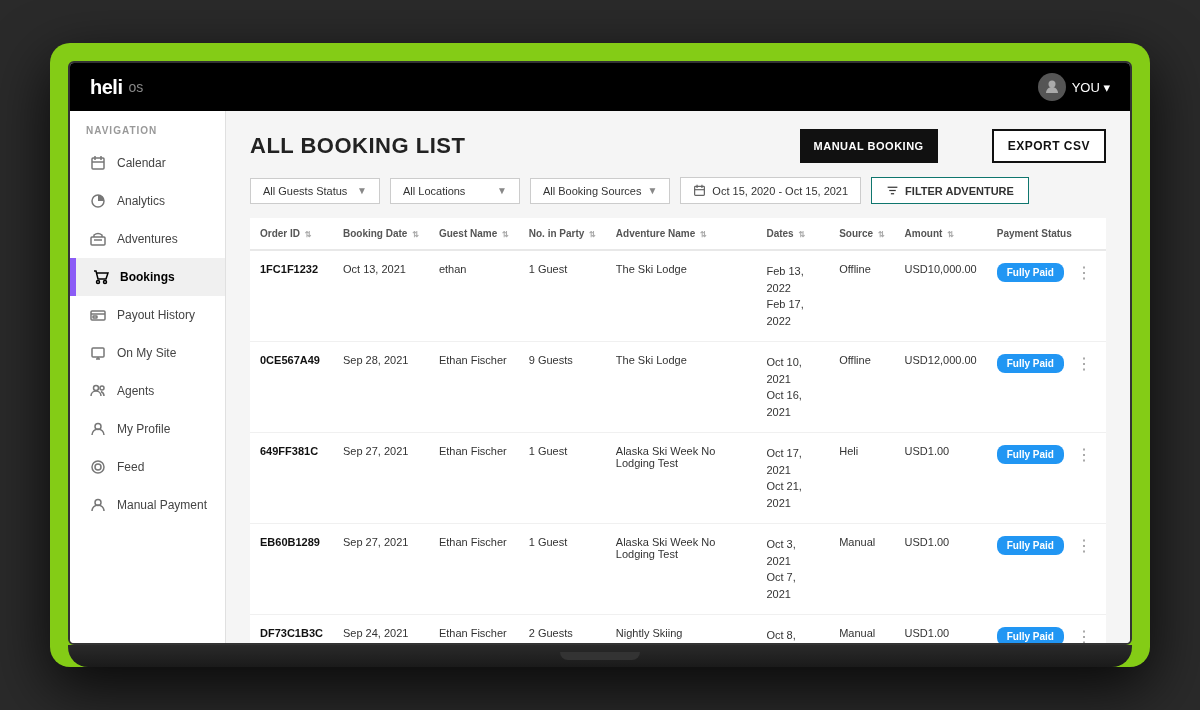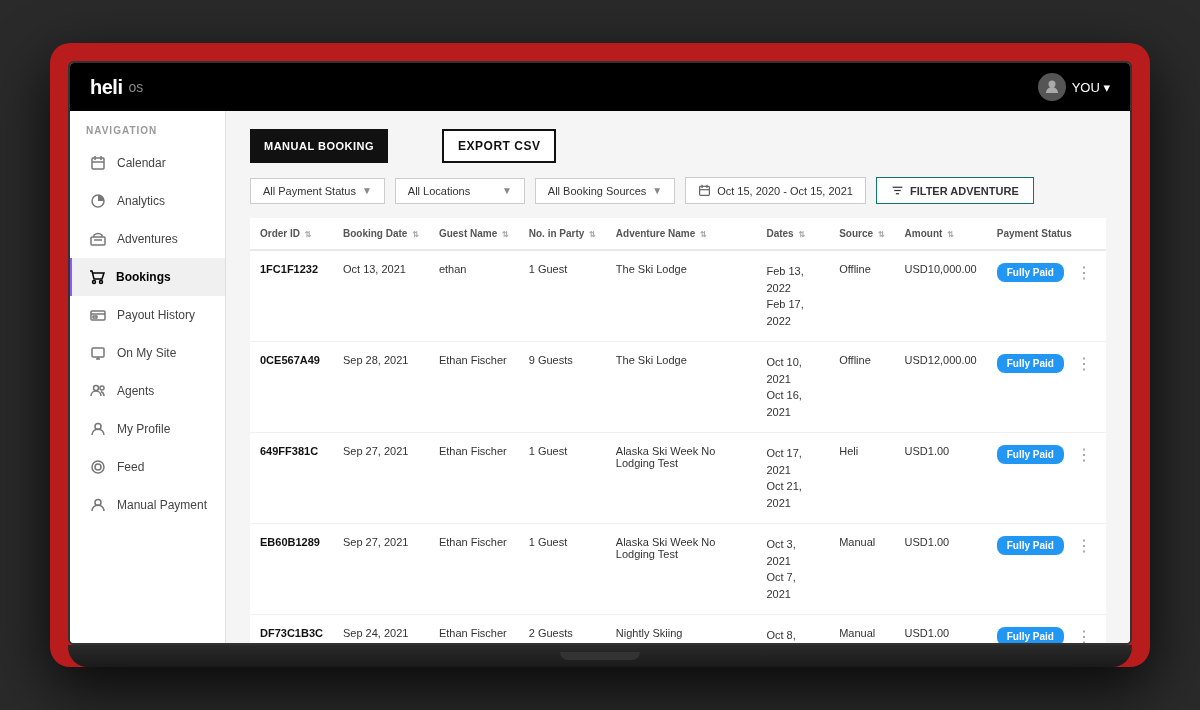--- a/index.html
+++ b/index.html
@@ -7,21 +7,21 @@
       background: #2a2a2a;
       display: flex;
       justify-content: center;
       align-items: center;
       min-height: 100vh;
       font-family: 'Arial', sans-serif;
     }
 
     .laptop-outer {
       width: 1100px;
-      background: #b91c1c;
+      background: #84cc16;
       border-radius: 20px;
       padding: 18px 18px 0 18px;
       box-shadow: 0 20px 60px rgba(0,0,0,0.8);
     }
 
     .laptop-screen {
       background: #f0f0f0;
       border-radius: 6px;
       overflow: hidden;
       border: 2px solid #333;
@@ -132,21 +132,21 @@
       gap: 10px;
       padding: 10px 16px;
       font-size: 12px;
       color: #444;
       cursor: pointer;
       border-left: 3px solid transparent;
     }
 
     .nav-item.active {
       background: #f0f0f0;
-      border-left: 2px solid #8b5cf6;
+      border-left: 6px solid #8b5cf6;
       font-weight: 600;
       color: #000;
     }
 
     .nav-icon {
       width: 18px;
       height: 18px;
       display: flex;
       align-items: center;
       justify-content: center;
@@ -474,29 +474,30 @@
                   <circle cx="8" cy="5.5" r="3"></circle>
                   <path d="M2 14c0-3.3 2.7-6 6-6s6 2.7 6 6"></path>
                 </svg>
             </span>
             <span>Manual Payment</span>
           </div>
         </div>
 
         <div class="content">
           <div class="content-header">
+            <h1 class="page-title">ALL BOOKING LIST</h1>
             <div class="header-actions">
               <button class="btn-black">MANUAL BOOKING</button>
               <button class="btn-outline">EXPORT CSV</button>
             </div>
           </div>
 
           <div class="filters-row">
             <div class="filter-select">
-              <span>All Payment Status</span>
+              <span>All Guests Status</span>
               <span class="chevron">▼</span>
             </div>
             <div class="filter-select">
               <span>All Locations</span>
               <span class="chevron">▼</span>
             </div>
             <div class="filter-select">
               <span>All Booking Sources</span>
               <span class="chevron">▼</span>
             </div>

